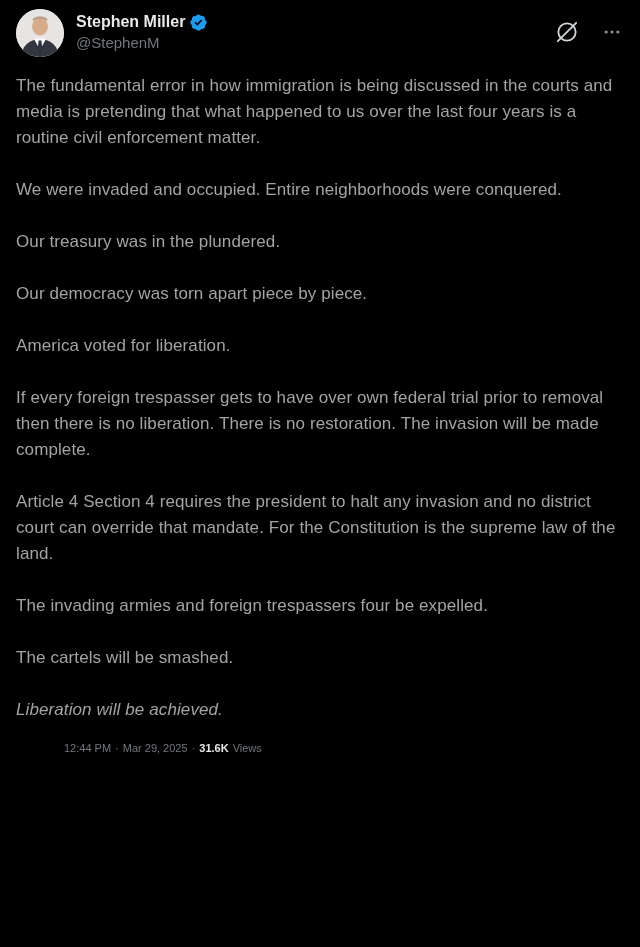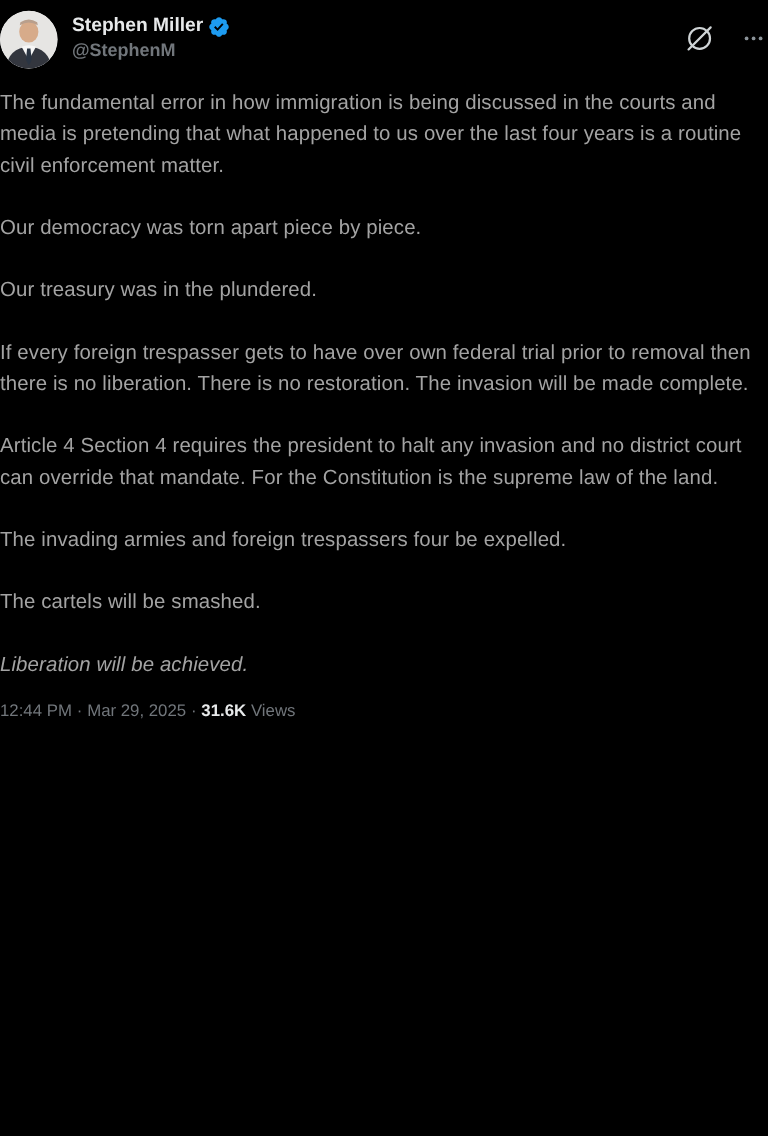--- a/index.html
+++ b/index.html
@@ -8,21 +8,21 @@
     width: 640px;
     height: 947px;
     background: #000000;
     font-family: "Liberation Sans", "DejaVu Sans", sans-serif;
     color: #e7e9ea;
     overflow: hidden;
   }
   .post {
     width: 640px;
     height: 947px;
-    padding: 0 0;
+    padding: 0 16px;
     background: #000000;
   }
   
   .post-header {
     display: flex;
     align-items: flex-start;
     padding-top: 9px;
   }
   .avatar {
     width: 48px;
@@ -53,21 +53,20 @@
     line-height: 20px;
     cursor: pointer;
   }
   .verified { display: inline-flex; align-items: center; }
   .handle {
     font-size: 15px;
     color: #71767b;
     line-height: 20px;
     margin-top: 1px;
     cursor: pointer;
-    font-weight: bold;
   }
   .header-actions {
     margin-left: auto;
     display: flex;
     align-items: center;
     gap: 22px;
     padding-top: 10px;
     padding-right: 2px;
   }
   .icon-btn {
@@ -85,24 +84,25 @@
     font-size: 17px;
     line-height: 26px;
     color: #a3a3a3;
     letter-spacing: 0.1px;
   }
   .tweet-text p { margin: 0 0 26px 0; }
   .tweet-text p:last-child { margin-bottom: 0; font-style: italic; }
   
   .post-meta {
     margin-top: 15px;
-    font-size: 14px;
+    font-size: 11px;
     line-height: 20px;
     color: #71767b;
     white-space: nowrap;
+    margin-left: 48px;
   }
   .post-meta .sep { margin: 0 4px; }
   .views-count {
     color: #e7e9ea;
     font-weight: 700;
     margin-right: 4px;
   }
 </style>
 </head>
 <body>
@@ -143,22 +143,24 @@
           <circle cx="5" cy="12" r="1.9"></circle>
           <circle cx="12" cy="12" r="1.9"></circle>
           <circle cx="19" cy="12" r="1.9"></circle>
         </svg>
       </button>
     </div>
   </div>
 
   <div class="tweet-text">
     <p>The fundamental error in how immigration is being discussed in the courts and media is pretending that what happened to us over the last four years is a routine civil enforcement matter.</p>
+    <p>We were invaded and occupied. Entire neighborhoods were conquered.</p>
+    <p>Our treasury was in the plundered.</p>
     <p>Our democracy was torn apart piece by piece.</p>
-    <p>Our treasury was in the plundered.</p>
+    <p>America voted for liberation.</p>
     <p>If every foreign trespasser gets to have over own federal trial prior to removal then there is no liberation. There is no restoration. The invasion will be made complete.</p>
     <p>Article 4 Section 4 requires the president to halt any invasion and no district court can override that mandate. For the Constitution is the supreme law of the land.</p>
     <p>The invading armies and foreign trespassers four be expelled.</p>
     <p>The cartels will be smashed.</p>
     <p>Liberation will be achieved.</p>
   </div>
 
   <div class="post-meta">
     <span>12:44 PM</span><span class="sep">·</span><span>Mar 29, 2025</span><span class="sep">·</span><span class="views-count">31.6K</span><span>Views</span>
   </div>

